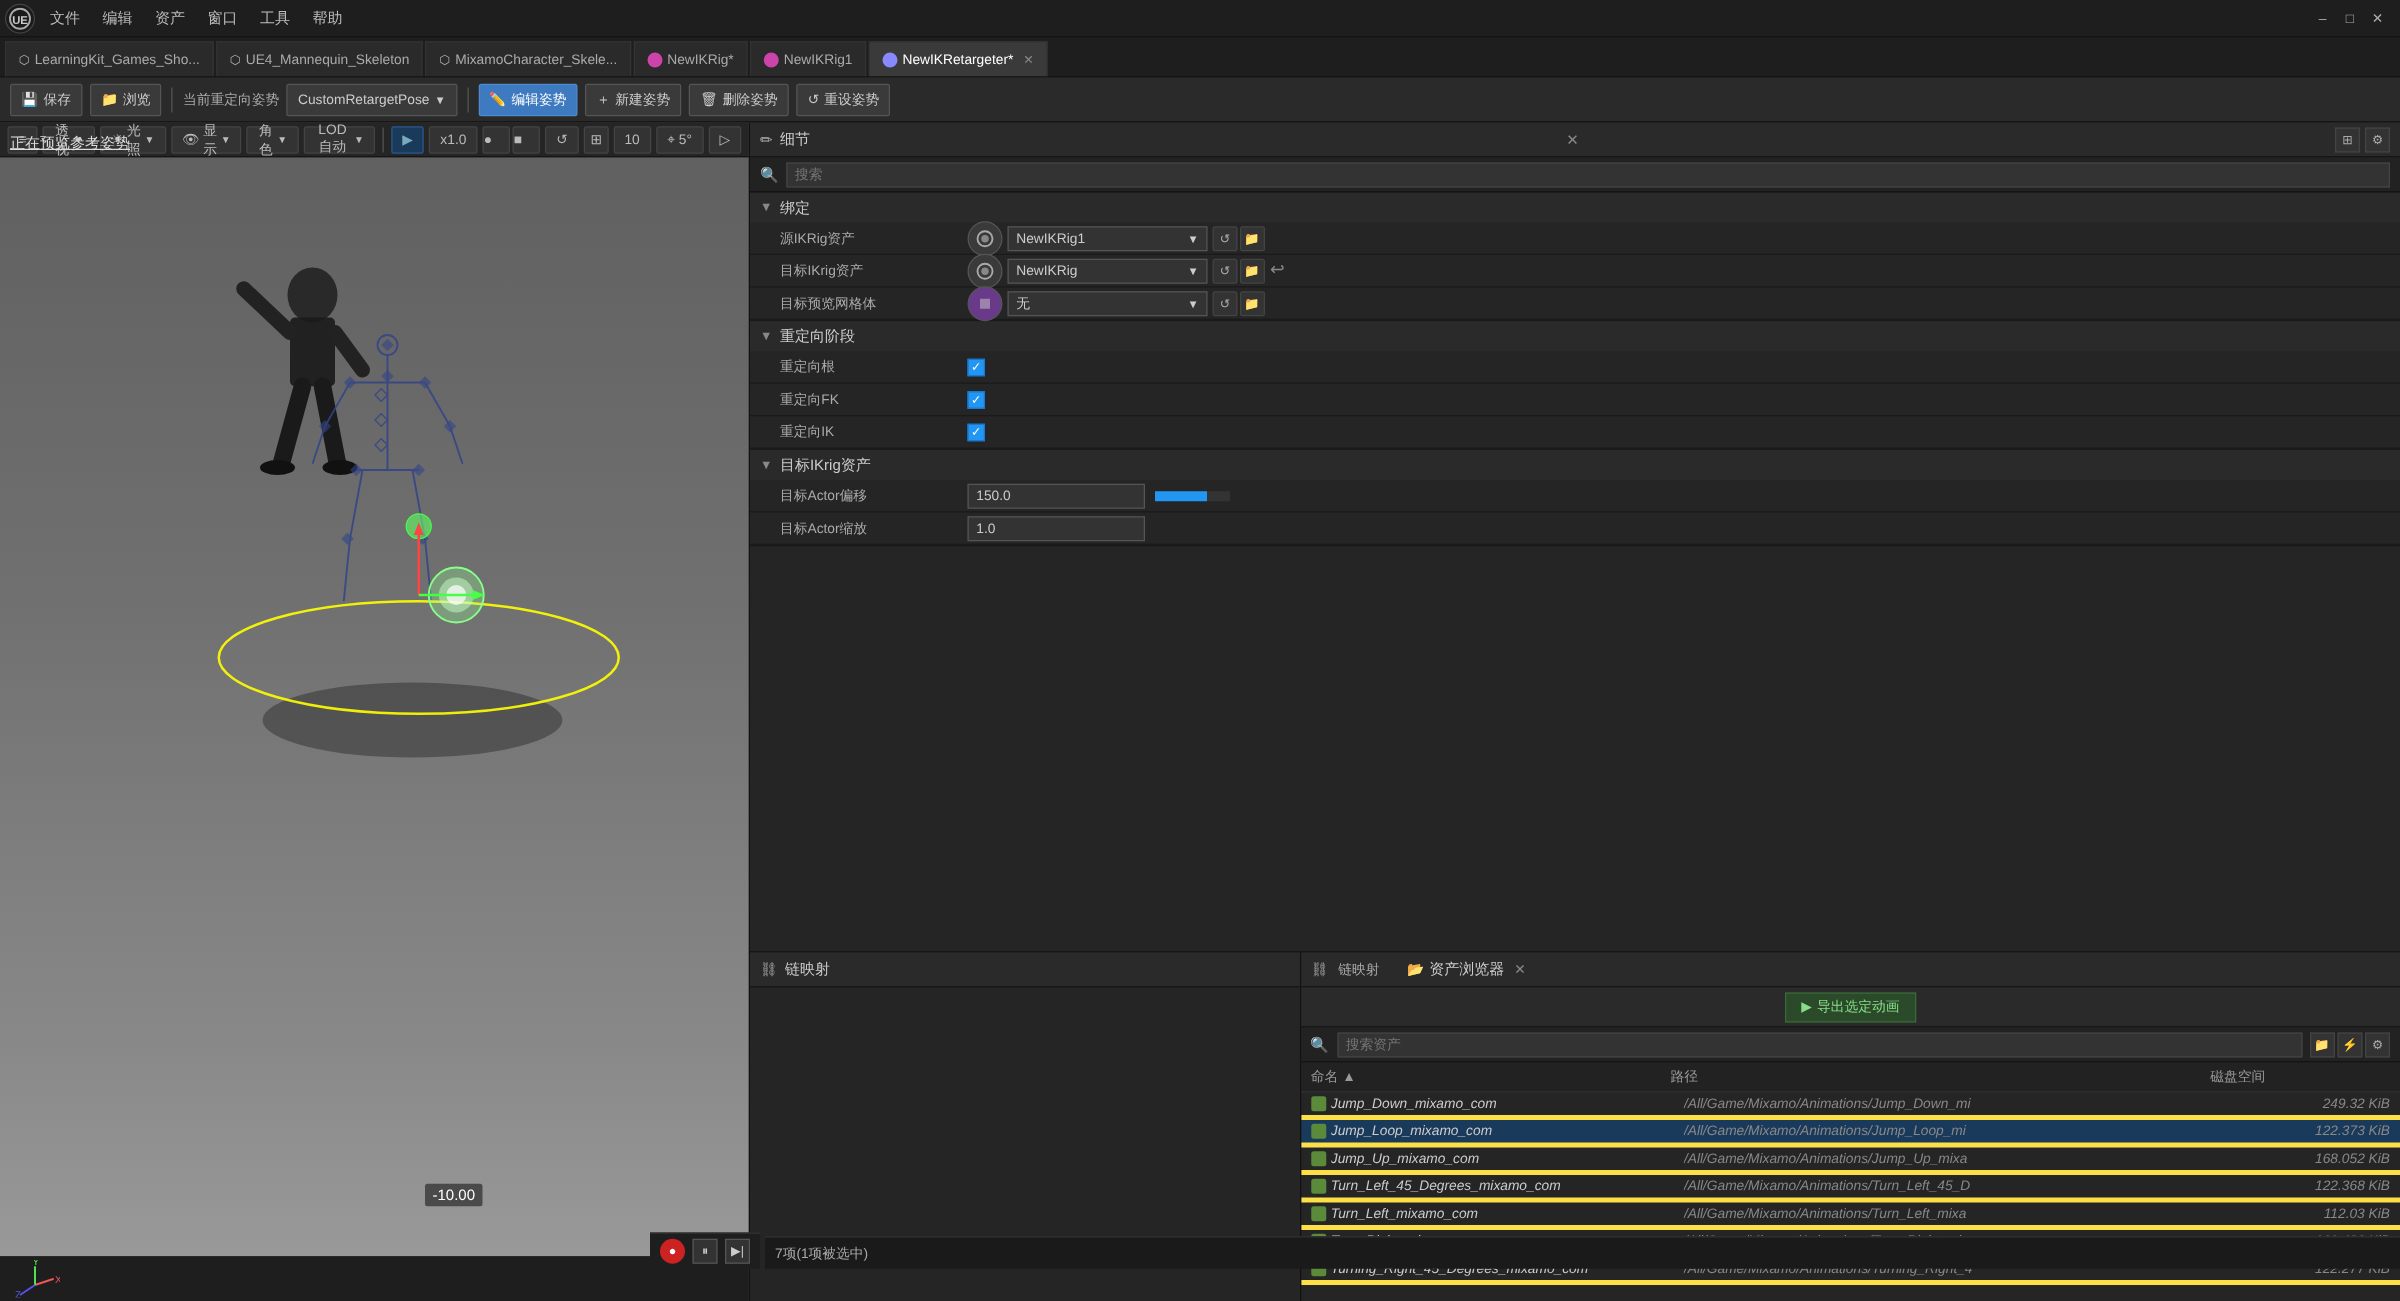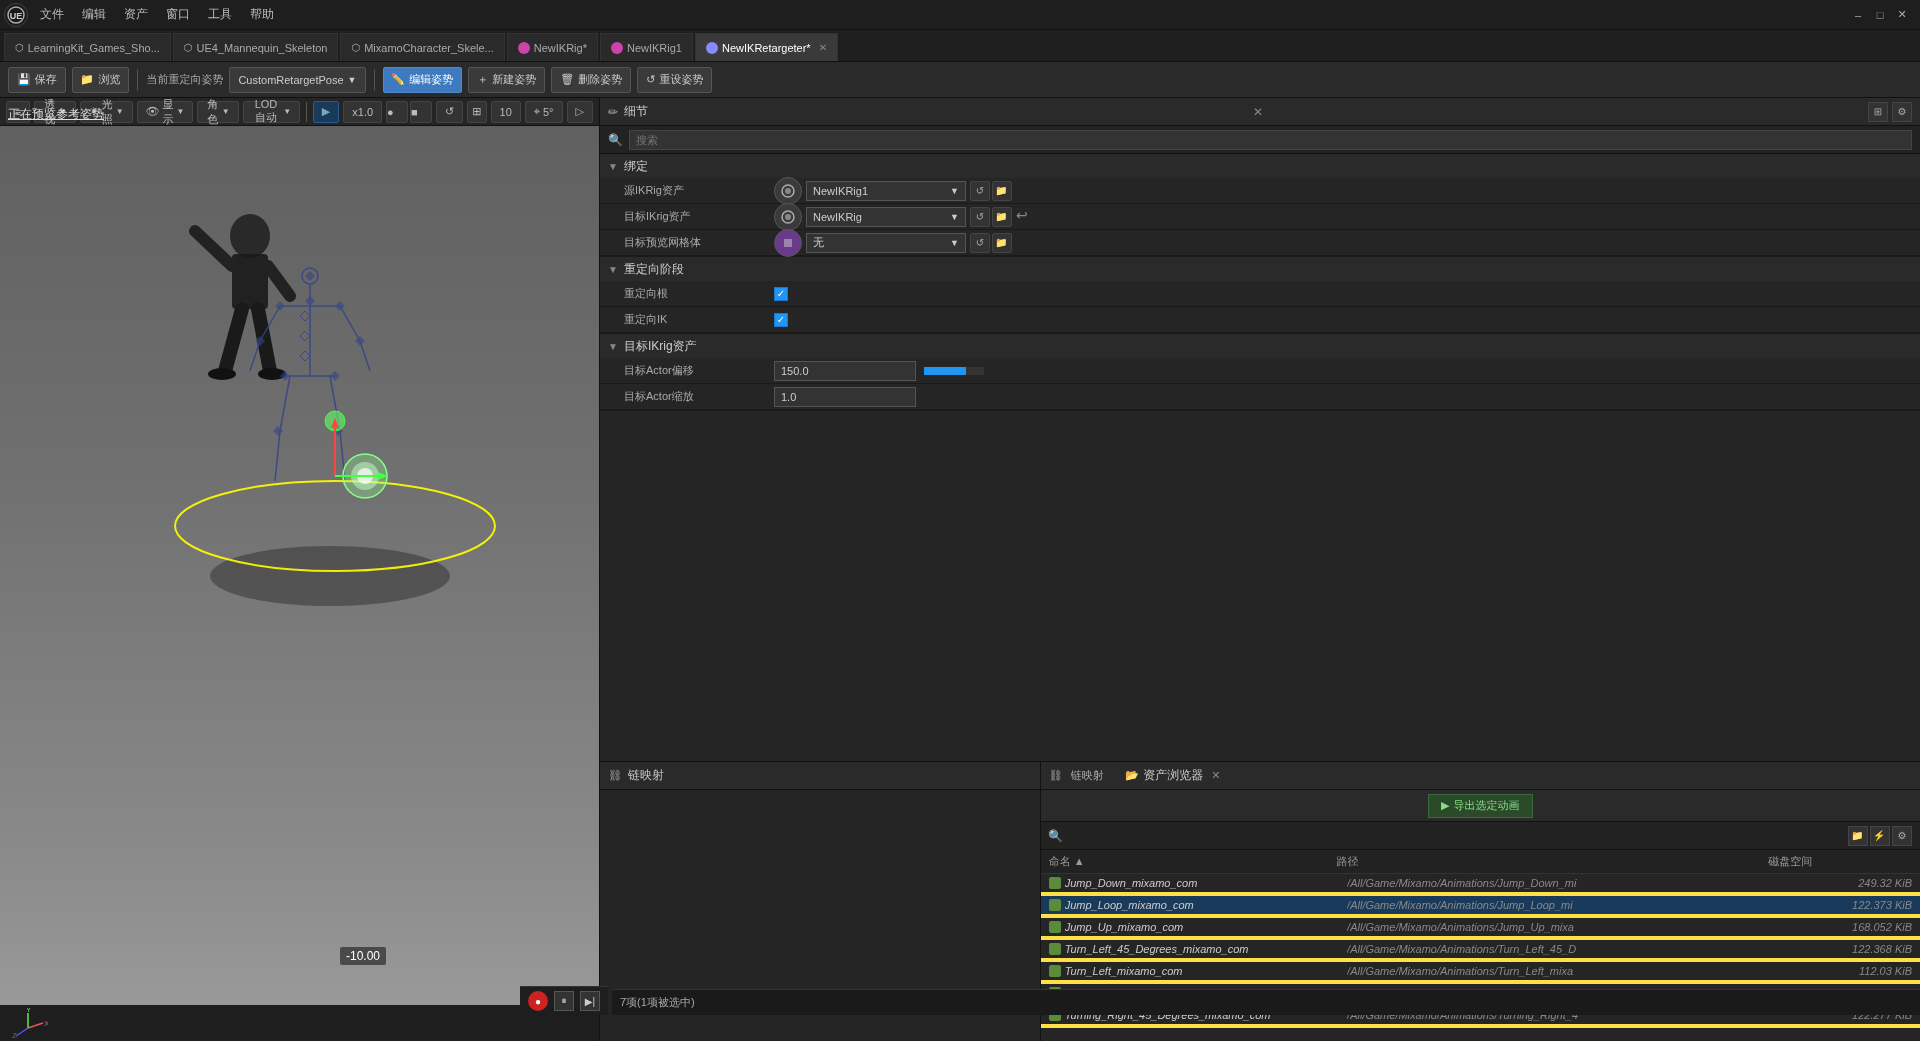--- a/index.html
+++ b/index.html
@@ -841,20 +841,26 @@
             <span class="prop-section-title">重定向阶段</span>
           </div>
 
           <div class="prop-row">
             <span class="prop-label">重定向根</span>
             <div class="prop-value">
               <div class="checkbox"></div>
             </div>
           </div>
 
+          <div class="prop-row">
+            <span class="prop-label">重定向FK</span>
+            <div class="prop-value">
+              <div class="checkbox"></div>
+            </div>
+          </div>
 
           <div class="prop-row">
             <span class="prop-label">重定向IK</span>
             <div class="prop-value">
               <div class="checkbox"></div>
             </div>
           </div>
         </div>
 
         <div class="prop-section">
@@ -907,20 +913,21 @@
 
         <div class="asset-toolbar">
           <button class="export-btn">
             <span>▶</span>
             <span>导出选定动画</span>
           </button>
         </div>
 
         <div class="asset-search">
           <span style="color:#888;">🔍</span>
+          <input class="asset-search-input" type="text" placeholder="搜索资产" style="">
           <div style="display:flex;gap:2px;margin-left:auto;">
             <div class="panel-icon-btn">📁</div>
             <div class="panel-icon-btn">⚡</div>
             <div class="panel-icon-btn">⚙</div>
           </div>
         </div>
 
         <div class="asset-table-header">
           <span class="col-name">
             <span>命名 ▲</span>

